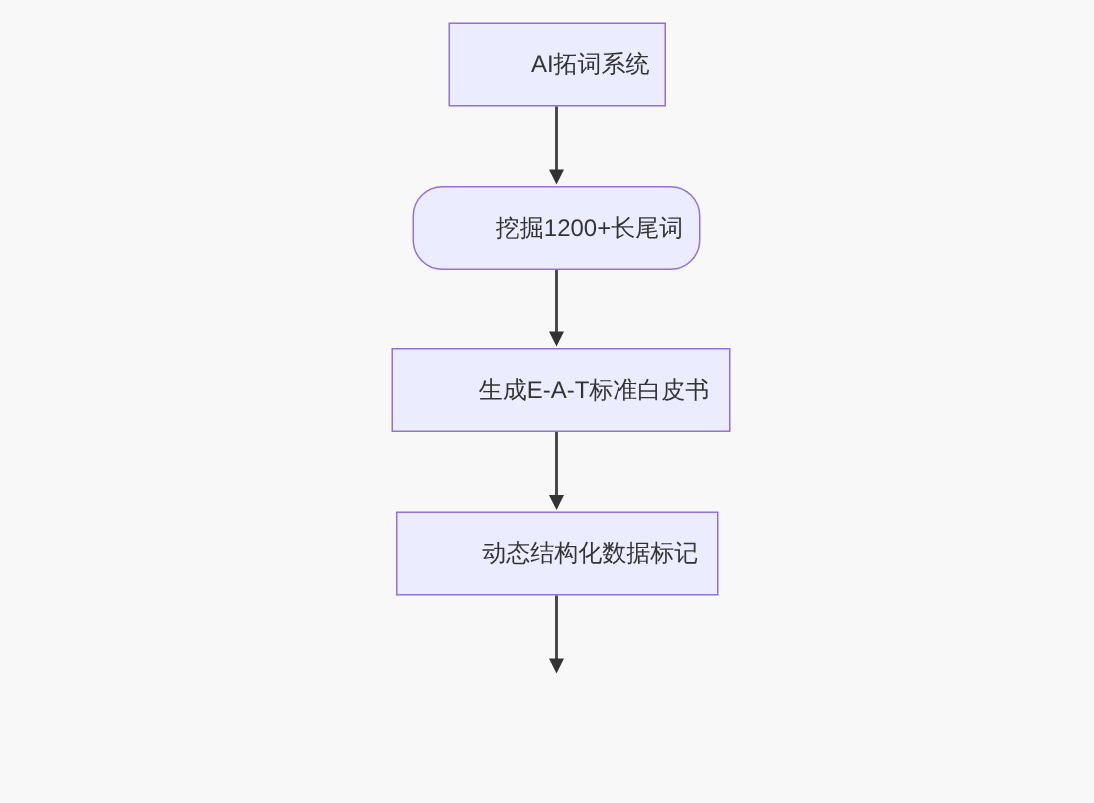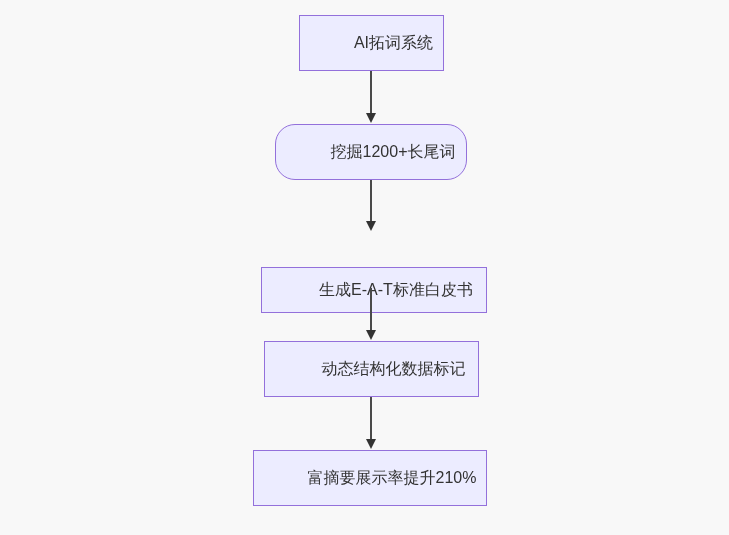--- a/index.html
+++ b/index.html
@@ -23,21 +23,21 @@
     font-size: 16px;
     display: flex;
     align-items: center;
     justify-content: center;
     text-align: center;
     white-space: nowrap;
     padding-left: 44px;
   }
   .n1 { left: 299px; top: 15px;  width: 145px; height: 56px; }
   .n2 { left: 275px; top: 124px; width: 192px; height: 56px; border-radius: 20px; }
-  .n3 { left: 261px; top: 232px; width: 226px; height: 46px; margin-top: 35px; }
+  .n3 { left: 261px; top: 232px; width: 226px; height: 56px; }
   .n4 { left: 264px; top: 341px; width: 215px; height: 56px; font-family: Liberation Mono, monospace; }
   .n5 { left: 253px; top: 450px; width: 234px; height: 56px; }
 
   .edge-line {
     position: absolute;
     left: 370px;
     width: 2px;
     background: #4a4a4a;
   }
   .e1 { top: 71px;  height: 43px; }
@@ -85,17 +85,14 @@
   <div class="edge-line e3"></div>
   <div class="edge-head h3"></div>
 
   <div class="node n4">
     <span>动态结构化数据标记</span>
   </div>
 
   <div class="edge-line e4"></div>
   <div class="edge-head h4"></div>
 
-  <div class="node n5">
-    <span>富摘要展示率提升210%</span>
-  </div>
 
 </div>
 
 </body></html>

